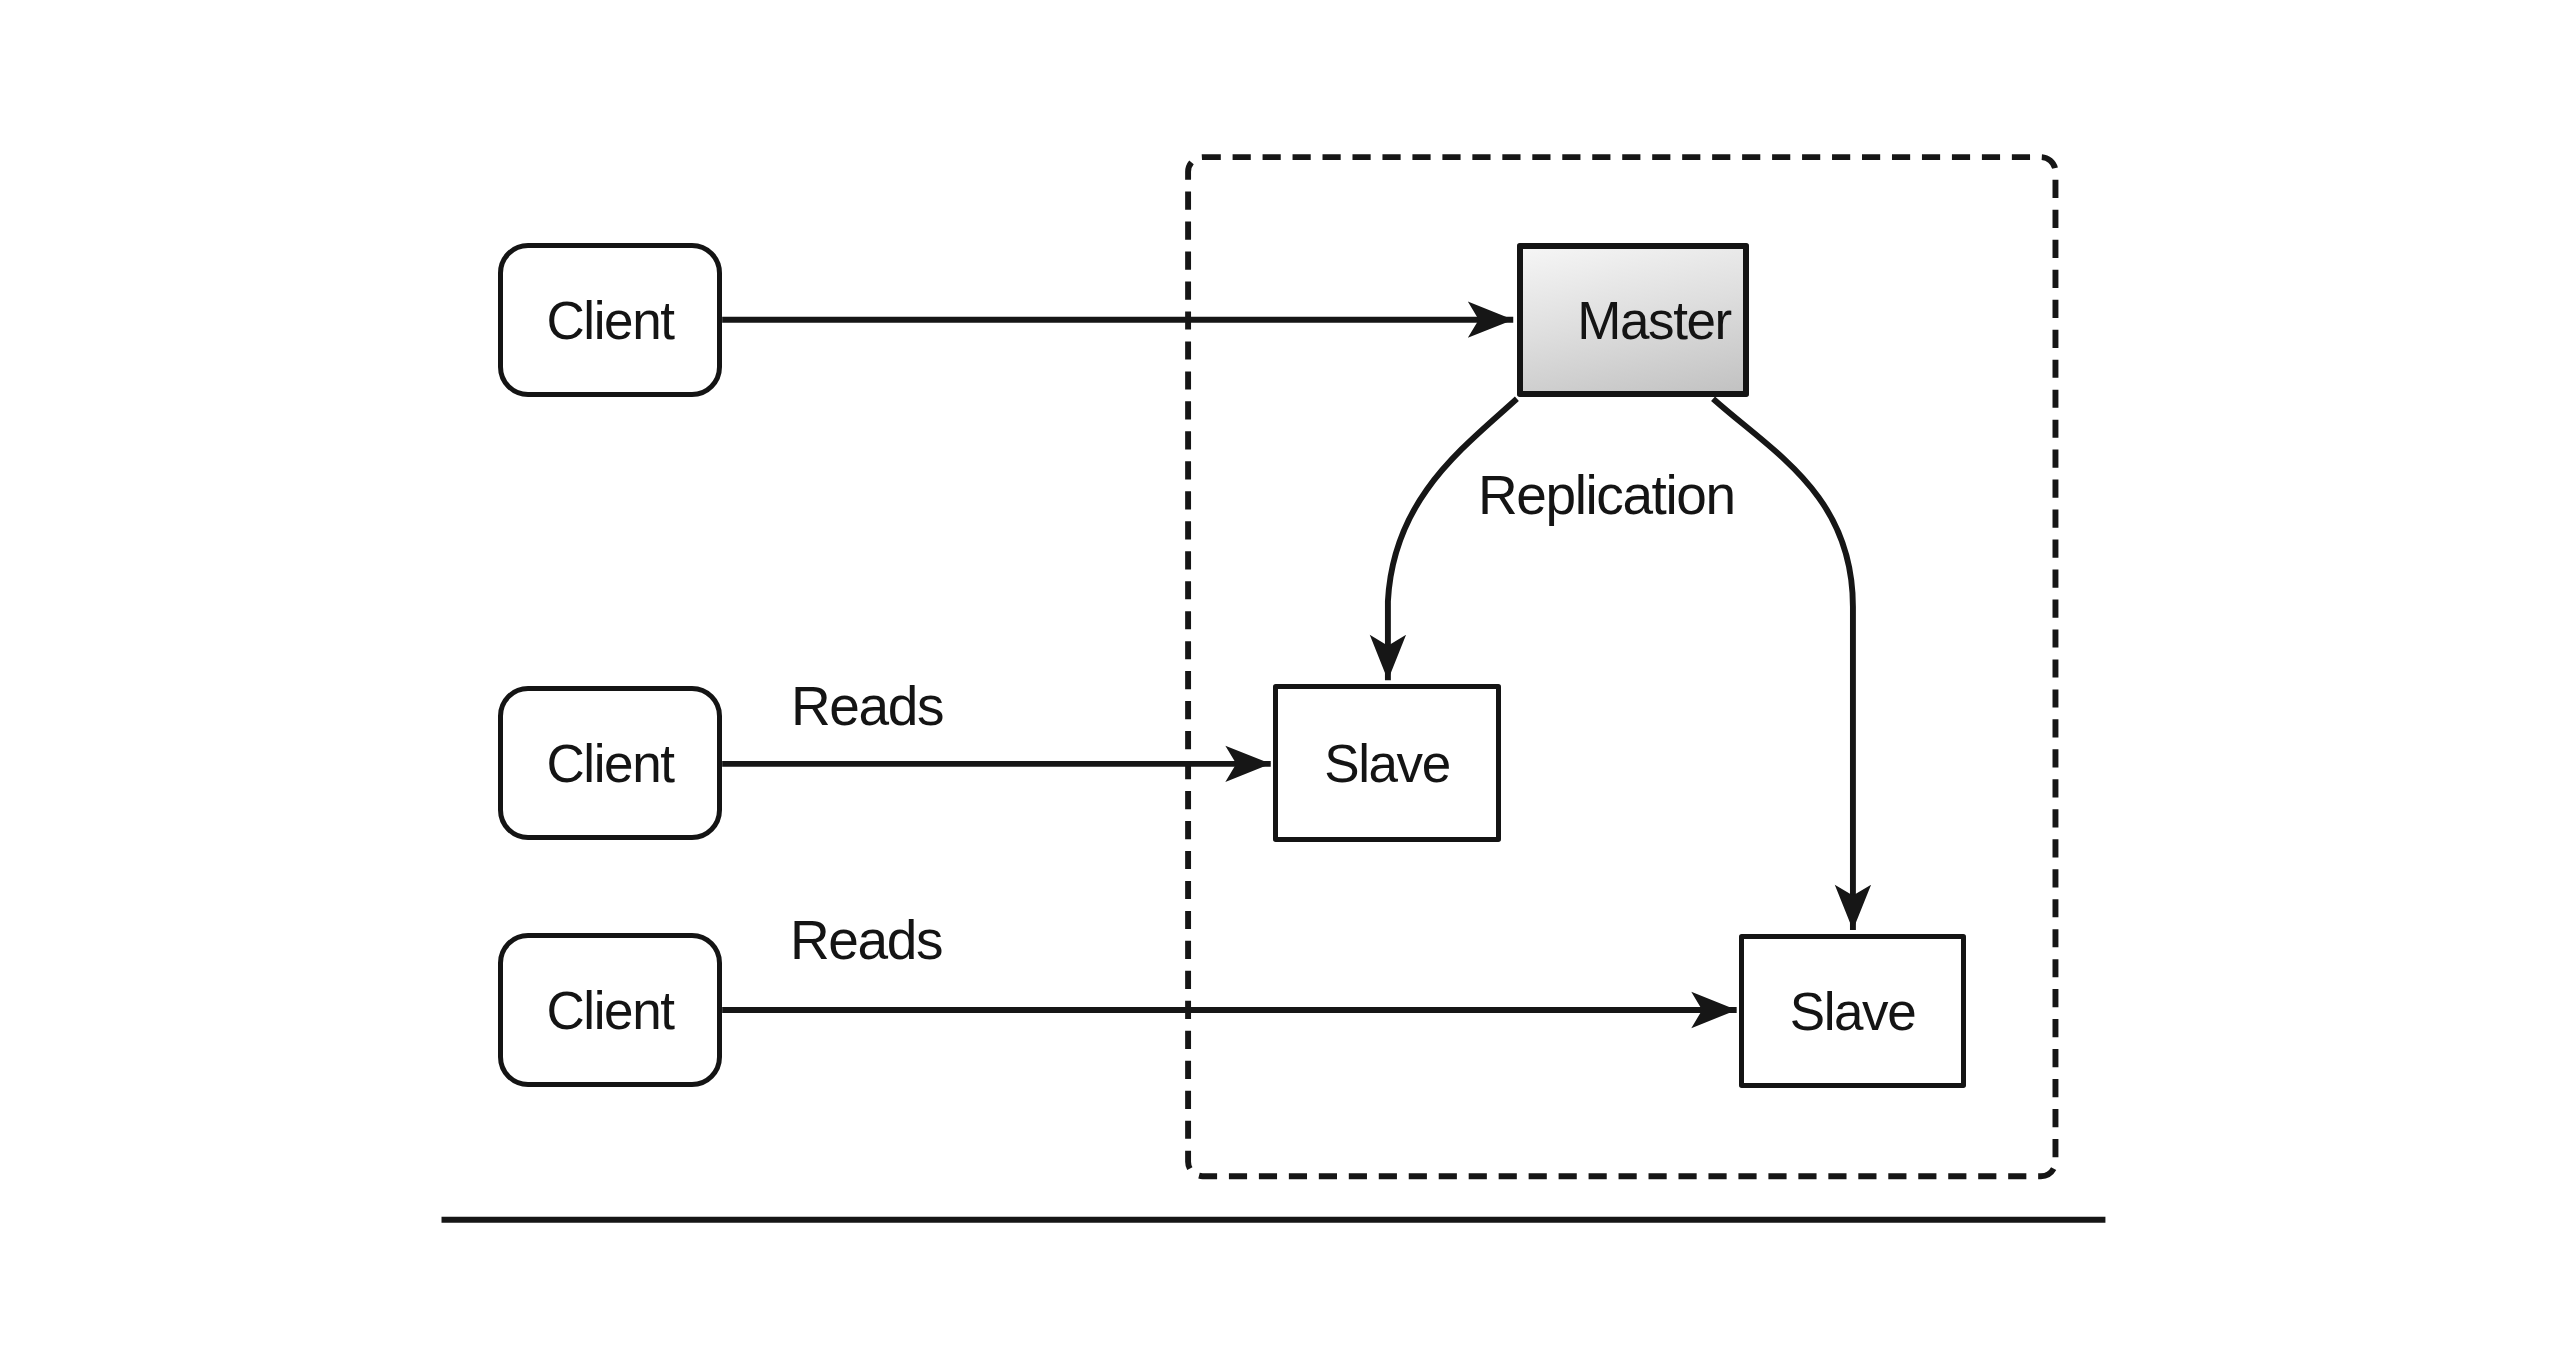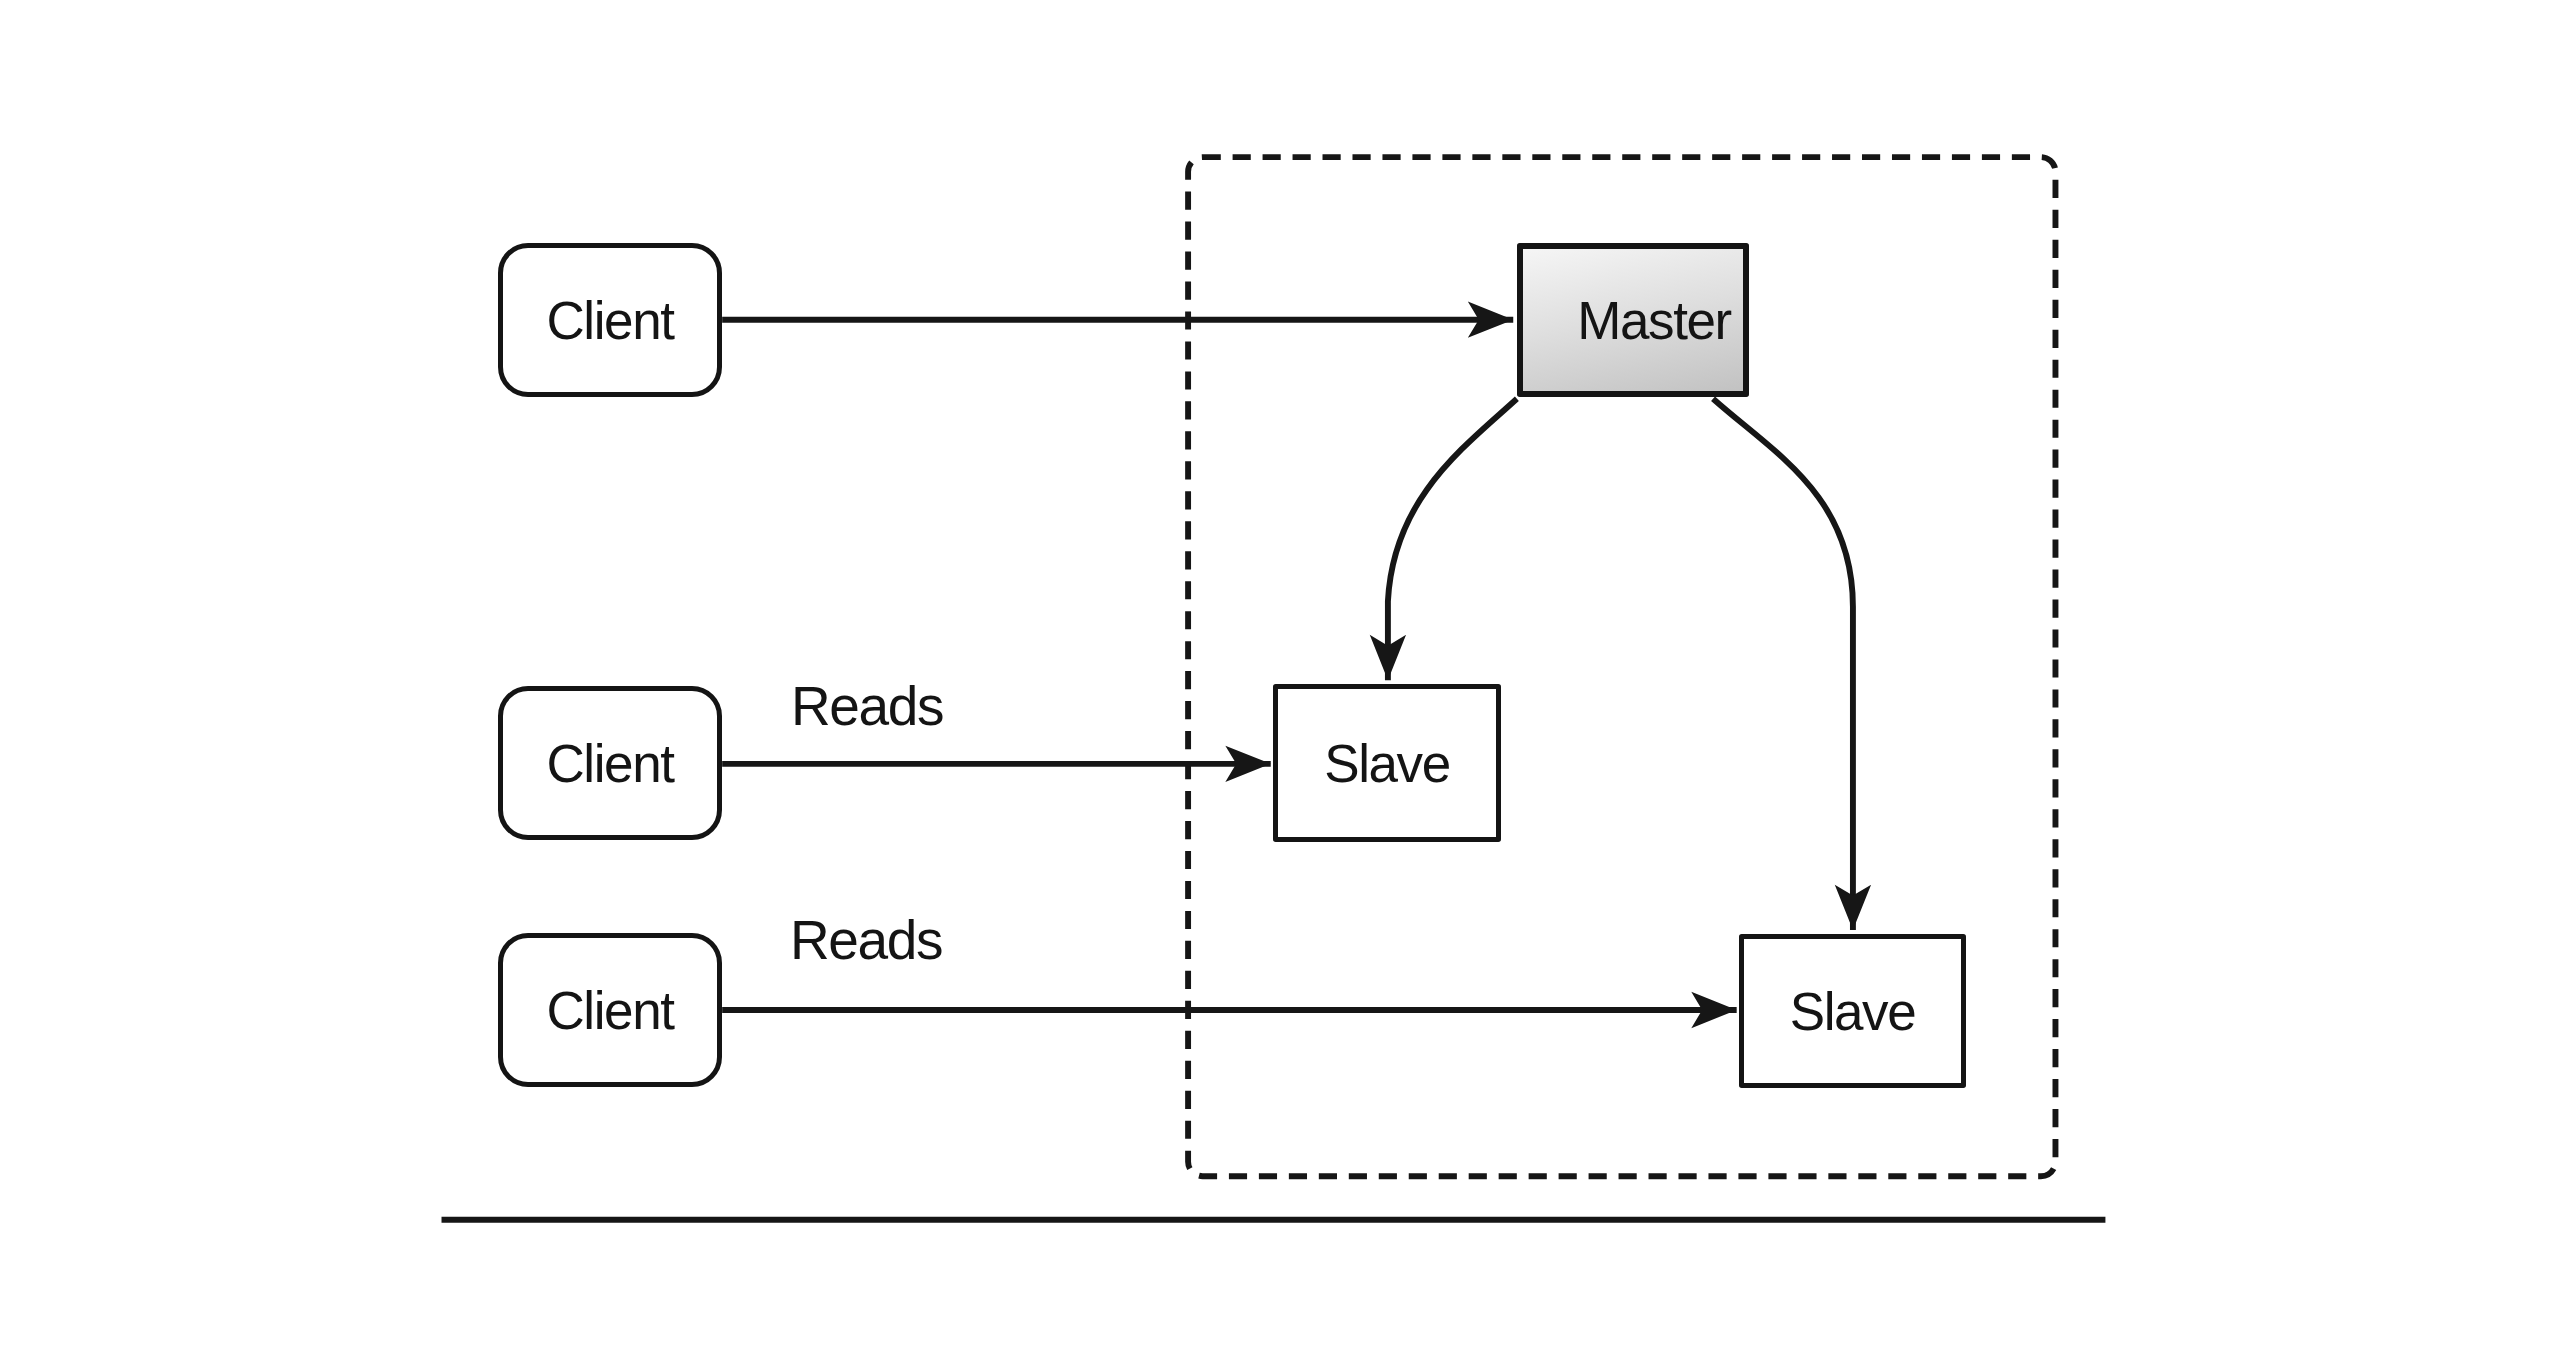--- a/index.html
+++ b/index.html
@@ -121,15 +121,16 @@
 
   <div class="node sharp node-slave2">
     <span>Slave</span>
   </div>
 
 
   <div class="edge-label lbl-reads-middle">Reads</div>
 
   <div class="edge-label lbl-reads-bottom">Reads</div>
 
+  <div class="edge-label lbl-replication">Replication</div>
 
 </div>
 
 
 </body></html>

